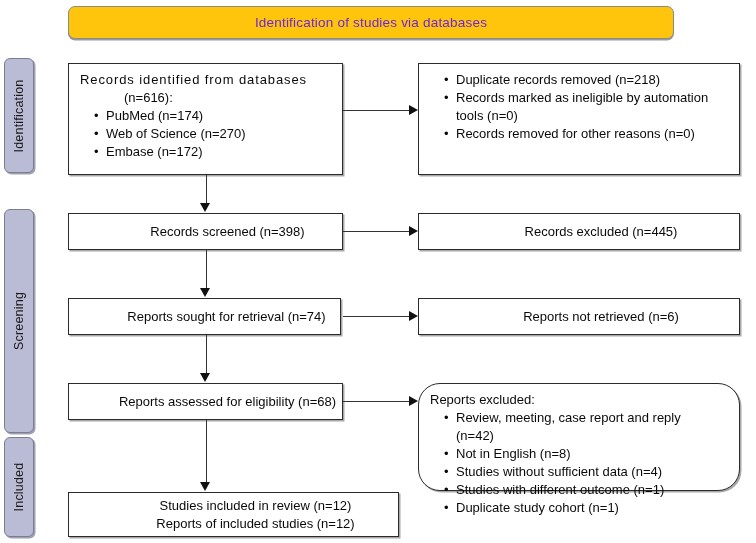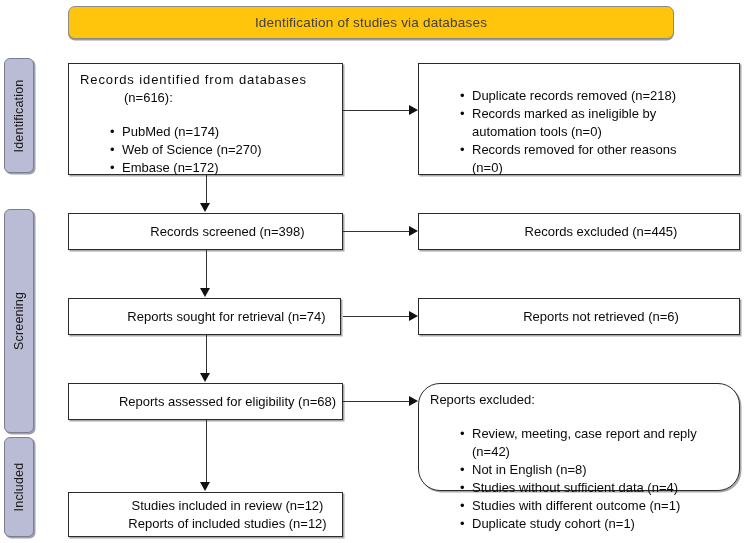--- a/index.html
+++ b/index.html
@@ -29,21 +29,21 @@
     border-radius: 7px;
     display: flex;
     align-items: center;
     justify-content: center;
     box-sizing: border-box;
     box-shadow: 0 1.5px 0 0 #9a9a9a;
   }
   .banner-text {
     font-size: 13.5px;
     letter-spacing: 0.2px;
-    color: #404040;
+    color: #6d28d9;
   }
 
   
   .stage {
     position: absolute;
     left: 4px;
     width: 30px;
     background: #babbd5;
     border: 1px solid #7d7d92;
     border-radius: 6px;
@@ -85,21 +85,21 @@
     flex-direction: column;
     align-items: center;
     justify-content: center;
     text-align: center;
   }
   .box-line { white-space: nowrap; margin-left: 44px; }
   .box-title { white-space: nowrap; }
 
   ul.bullets {
     list-style: none;
-    margin: 16px;
+    margin: 0;
     padding: 0 0 0 14px;
   }
   ul.bullets li {
     position: relative;
     padding-left: 12px;
     white-space: normal;
   }
   ul.bullets li:before {
     content: "\2022";
     position: absolute;
@@ -110,21 +110,21 @@
 
   
   #box-identified      { left: 68px;  top: 63px;  width: 275px; height: 112px; }
   #box-removed         { left: 418px; top: 63px;  width: 322px; height: 112px; }
   #box-screened        { left: 68px;  top: 213px; width: 275px; height: 37px; }
   #box-excluded        { left: 418px; top: 213px; width: 322px; height: 37px; }
   #box-sought          { left: 68px;  top: 298px; width: 273px; height: 37px; }
   #box-not-retrieved   { left: 418px; top: 298px; width: 322px; height: 37px; }
   #box-assessed        { left: 68px;  top: 383px; width: 275px; height: 37px; }
   #box-reports-excluded{ left: 418px; top: 383px; width: 322px; height: 108px; border-radius: 22px; }
-  #box-included        { left: 68px;  top: 492px; width: 275px; height: 45px; }
+  #box-included        { left: 68px;  top: 492px; width: 331px; height: 45px; }
 
   
   .spaced { letter-spacing: 0.9px; }
 
   
   .vline {
     position: absolute;
     width: 1px;
     background: #333333;
   }

